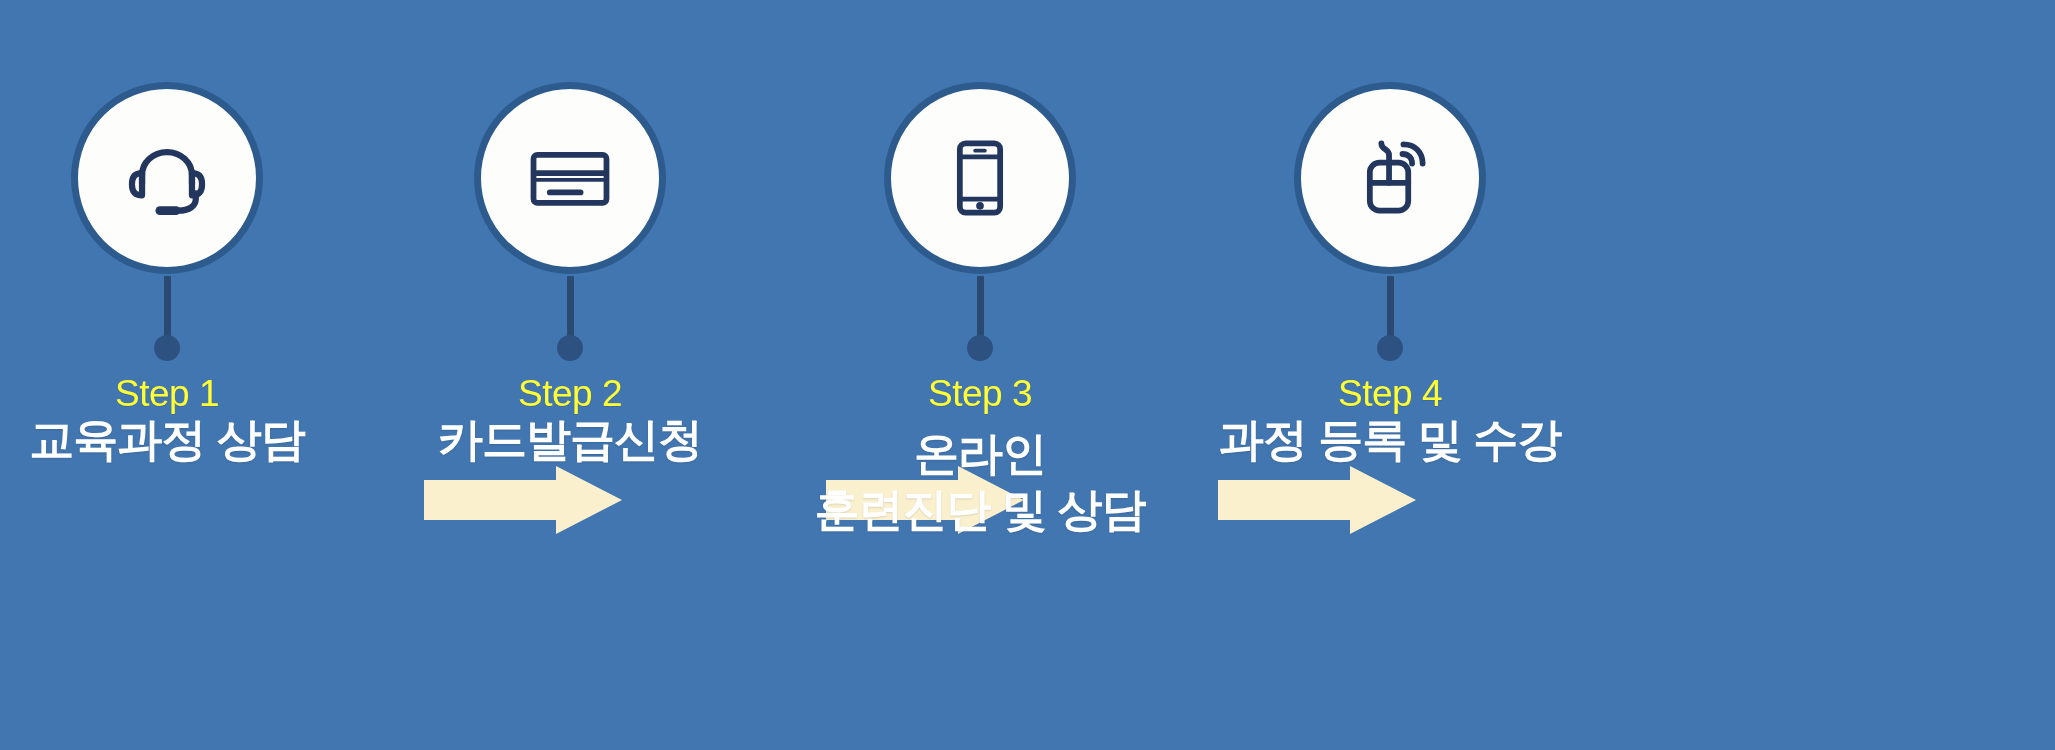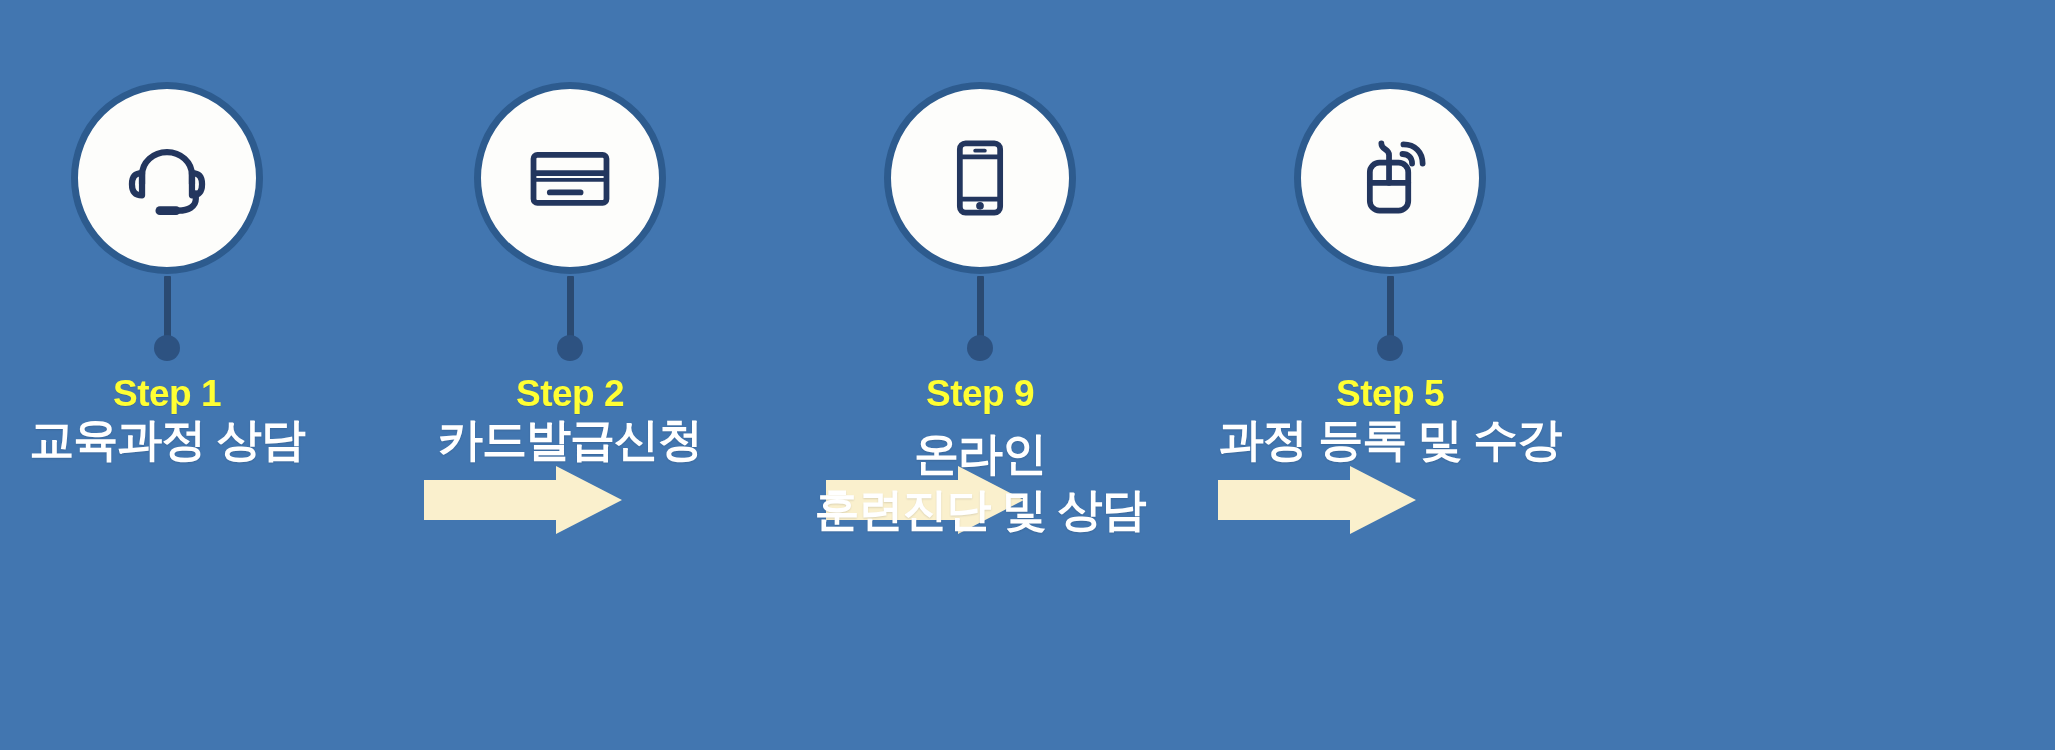--- a/index.html
+++ b/index.html
@@ -74,21 +74,21 @@
     height: 26px;
     border-radius: 50%;
     background: #2d5281;
     margin-top: -3px;
   }
 
   .step-label {
     margin-top: 14px;
     color: #ffff33;
     font-size: 37px;
-    font-weight: bold;
+    font-weight: normal;
     letter-spacing: -0.5px;
     line-height: 1;
     white-space: nowrap;
     text-shadow: 0 1px 0 rgba(0,0,0,0.10);
   }
 
   .step-caption {
     color: #ffffff;
     font-size: 45px;
     font-weight: bold;
@@ -175,21 +175,21 @@
           <rect x="29" y="14" width="42" height="72" rx="6" fill="none" stroke="#23365E" stroke-width="6"></rect>
           <line x1="29" y1="28" x2="71" y2="28" stroke="#23365E" stroke-width="5"></line>
           <line x1="29" y1="72" x2="71" y2="72" stroke="#23365E" stroke-width="5"></line>
           <rect x="43" y="19.5" width="14" height="4" rx="2" fill="#23365E"></rect>
           <circle cx="50" cy="79" r="4" fill="#23365E"></circle>
         </svg>
       </div>
     </div>
     <div class="stem"></div>
     <div class="dot"></div>
-    <div class="step-label">Step 9</div>
+    <div class="step-label">Step 3</div>
     <div class="step-caption two-line">온라인
 훈련진단 및 상담</div>
   </div>
 
   <div class="arrow" style="left:1218px; top:466px;">
     <svg viewBox="0 0 198 68" preserveAspectRatio="none" aria-hidden="true">
       <polygon points="0,14 132,14 132,0 198,34 132,68 132,54 0,54" fill="#faf0cd"></polygon>
     </svg>
   </div>
 
@@ -203,17 +203,17 @@
             <line x1="49" y1="34" x2="49" y2="55"></line>
             <path d="M49 34 V26 C49 19 41 21 41 14"></path>
             <path d="M73 35 C73 29 69 25 63 25"></path>
             <path d="M84 35 C84 23 76 15 64 15"></path>
           </g>
         </svg>
       </div>
     </div>
     <div class="stem"></div>
     <div class="dot"></div>
-    <div class="step-label">Step 5</div>
+    <div class="step-label">Step 4</div>
     <div class="step-caption">과정 등록 및 수강</div>
   </div>
 
 </div>
 
 </body></html>

